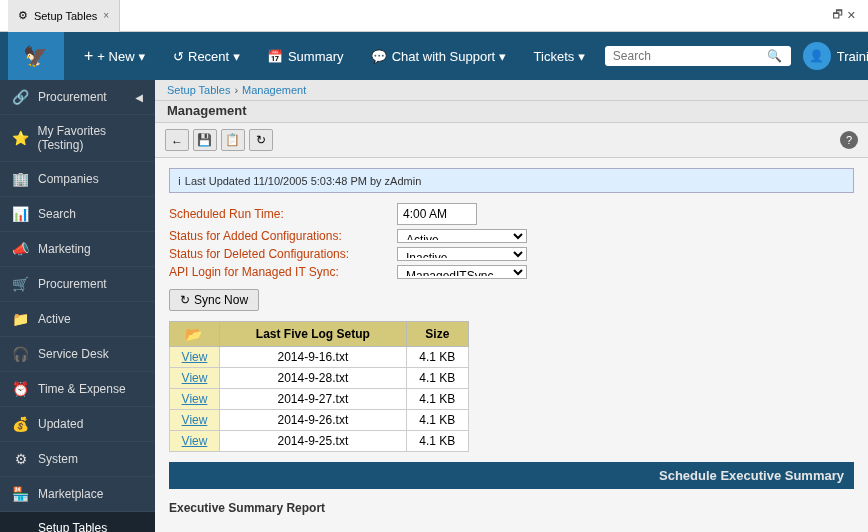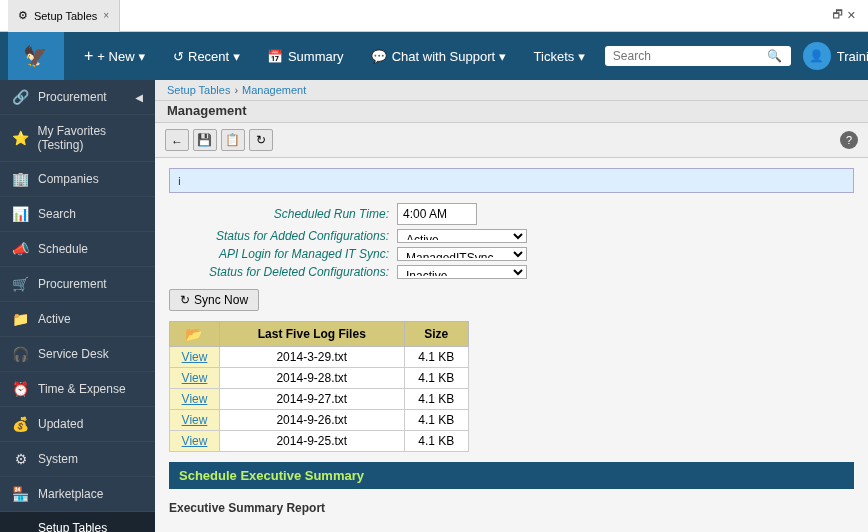--- a/index.html
+++ b/index.html
@@ -186,24 +186,22 @@
 
     .form-table { margin-bottom: 10px; }
     .form-row {
       display: flex;
       align-items: center;
       margin-bottom: 4px;
       gap: 8px;
     }
     .form-label {
       font-size: 12px;
-      color: #0f766e;
+      color: #c2410c;
       min-width: 220px;
-      text-align: right;
-      font-style: italic;
     }
     .form-input {
       border: 1px solid #aaa;
       padding: 4px 5px;
       font-size: 12px;
       background: white;
       height: 22px;
     }
     .form-select {
       border: 1px solid #aaa;
@@ -239,26 +237,27 @@
       padding: 3px 0;
       background: white;
       text-align: center;
     }
     .log-table td:first-child { background: #f9f3c0; }
     .log-link { color: #2980b9; cursor: pointer; text-decoration: underline; }
     .folder-icon { font-size: 14px; }
 
     .section-header {
       background: #1a5276;
-      color: #bef264;
+      color: #e5e5e5;
       padding: 6px 10px;
       font-size: 13px;
       font-weight: bold;
       margin-top: 10px;
       margin-bottom: 8px;
+      text-align: right;
     }
 
     .exec-summary { padding: 4px 0; }
     .exec-label { font-size: 12px; color: #333; margin-bottom: 6px; font-weight: bold; }
   </style>
 </head>
 <body>
 
 <div class="top-bar">
   <div class="tab-item">
@@ -325,21 +324,21 @@
     <div class="sidebar-item">
       <span class="sidebar-icon">🏢</span>
       <span>Companies</span>
     </div>
     <div class="sidebar-item">
       <span class="sidebar-icon">📊</span>
       <span>Search</span>
     </div>
     <div class="sidebar-item">
       <span class="sidebar-icon">📣</span>
-      <span>Schedule</span>
+      <span>Marketing</span>
     </div>
     <div class="sidebar-item">
       <span class="sidebar-icon">🛒</span>
       <span>Procurement</span>
     </div>
     <div class="sidebar-item">
       <span class="sidebar-icon">📁</span>
       <span>Active</span>
     </div>
     <div class="sidebar-item">
@@ -385,68 +384,69 @@
       <button class="toolbar-btn" title="Save">💾</button>
       <button class="toolbar-btn" title="Save and Close">📋</button>
       <button class="toolbar-btn" title="Refresh">↻</button>
       <div class="help-icon">?</div>
     </div>
 
     <div class="content-area">
 
       <div class="info-banner">
         <span>ℹ</span>
+        <span>Last Updated 11/10/2005 5:03:48 PM by zAdmin</span>
       </div>
 
       <div class="form-table">
         <div class="form-row">
           <span class="form-label">Scheduled Run Time:</span>
           <input class="form-input" type="text" value="4:00 AM" style="width: 80px;">
         </div>
         <div class="form-row">
           <span class="form-label">Status for Added Configurations:</span>
           <select class="form-select">
             <option>Active</option>
             <option>Inactive</option>
           </select>
         </div>
         <div class="form-row">
-          <span class="form-label">API Login for Managed IT Sync:</span>
-          <select class="form-select">
-            <option>ManagedITSync</option>
-          </select>
-        </div>
-        <div class="form-row">
           <span class="form-label">Status for Deleted Configurations:</span>
           <select class="form-select">
             <option>Inactive</option>
             <option>Active</option>
           </select>
         </div>
+        <div class="form-row">
+          <span class="form-label">API Login for Managed IT Sync:</span>
+          <select class="form-select">
+            <option>ManagedITSync</option>
+          </select>
+        </div>
       </div>
 
       <button class="sync-btn">
         <span>↻</span>
         <span>Sync Now</span>
       </button>
 
       <table class="log-table">
         <thead>
           <tr>
             <th style="width:50px;">
               <span class="folder-icon">📂</span>
             </th>
-            <th>Last Five Log Files</th>
+            <th>Last Five Log Setup</th>
             <th>Size</th>
           </tr>
         </thead>
         <tbody id="log-tbody">
         <tr>
     <td><a class="log-link">View</a></td>
-    <td>2014-3-29.txt</td>
+    <td>2014-9-16.txt</td>
     <td>4.1 KB</td>
   </tr>
             <tr>
     <td><a class="log-link">View</a></td>
     <td>2014-9-28.txt</td>
     <td>4.1 KB</td>
   </tr>
             <tr>
     <td><a class="log-link">View</a></td>
     <td>2014-9-27.txt</td>

